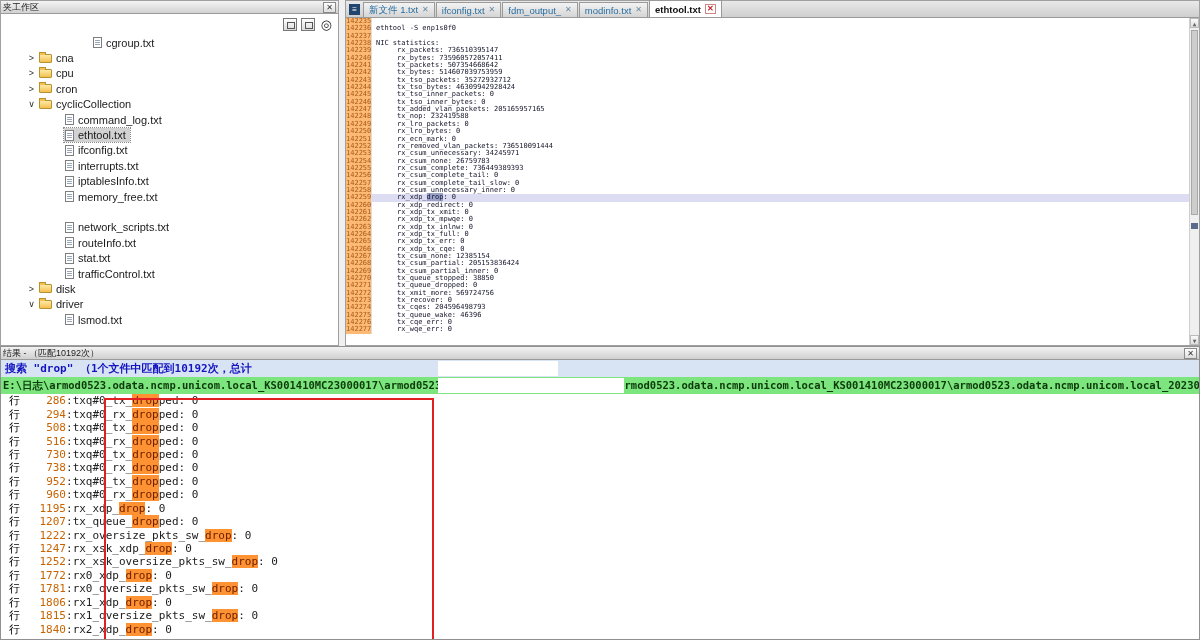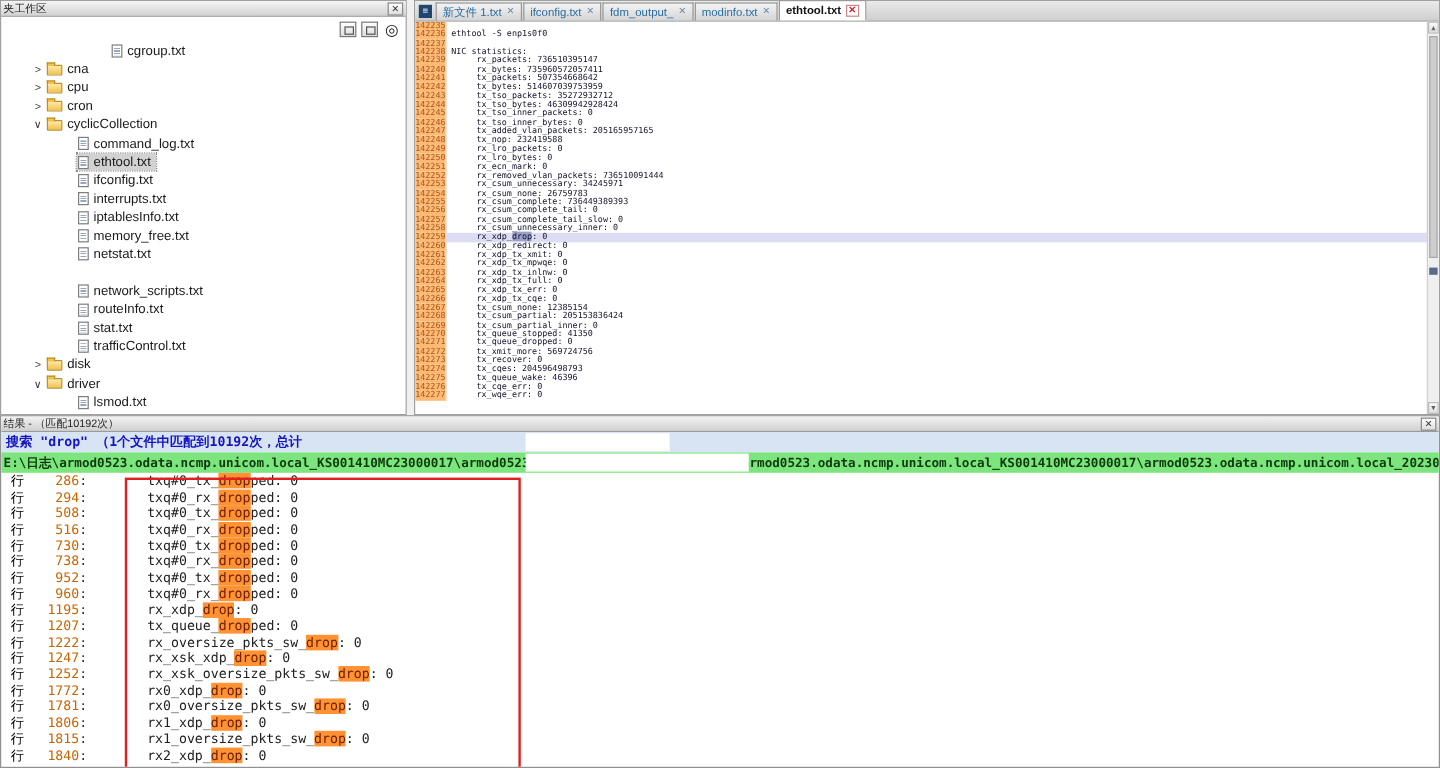--- a/index.html
+++ b/index.html
@@ -80,21 +80,21 @@
                  font-family:"DejaVu Sans Mono", monospace; display:flex; align-items:center; padding-left:4px;
                  white-space:nowrap; overflow:hidden; }
   .path-line { height:17px; background:#7de57d; color:#0c3a0c; font-weight:bold; font-size:10.5px;
                font-family:"DejaVu Sans Mono", monospace; display:flex; align-items:center; padding-left:2px;
                white-space:nowrap; overflow:hidden; }
   .match-list { font-family:"DejaVu Sans Mono", monospace; font-size:11px; color:#202020; }
   .match-row { height:13.45px; display:flex; align-items:center; white-space:pre; }
   .m-label { padding-left:8px; color:#000; }
   .m-num { width:46px; min-width:46px; text-align:right; color:#c86400; }
   .m-colon { color:#303030; }
-  .m-text { margin-left:50px; }
+  .m-text { }
   .hl { background:#ff9232; color:#6e2000; }
   .annotation-rect { position:absolute; left:103px; top:51px; width:330px; height:260px;
                      border:2px solid #e02020; pointer-events:none; }
 </style>
 </head>
 <body>
 
 <div class="app">
 
   <div class="top">
@@ -180,27 +180,20 @@
               <span class="tree-label">iptablesInfo.txt</span>
             </span>
           </div>
           <div class="tree-row lvl2">
             <span class="chev"></span>
             <span class="row-inner">
               <span class="file-icon"></span>
               <span class="tree-label">memory_free.txt</span>
             </span>
           </div>
-          <div class="tree-row lvl2">
-            <span class="chev"></span>
-            <span class="row-inner">
-              <span class="file-icon"></span>
-              <span class="tree-label">netstat.txt</span>
-            </span>
-          </div>
           <div class="tree-row lvl2"></div>
           <div class="tree-row lvl2">
             <span class="chev"></span>
             <span class="row-inner">
               <span class="file-icon"></span>
               <span class="tree-label">network_scripts.txt</span>
             </span>
           </div>
           <div class="tree-row lvl2">
             <span class="chev"></span>
@@ -410,21 +403,21 @@
             <div class="code-line">
               <span class="ln">142268</span>
               <span class="lt">     tx_csum_partial: 205153836424</span>
             </div>
             <div class="code-line">
               <span class="ln">142269</span>
               <span class="lt">     tx_csum_partial_inner: 0</span>
             </div>
             <div class="code-line">
               <span class="ln">142270</span>
-              <span class="lt">     tx_queue_stopped: 41350</span>
+              <span class="lt">     tx_queue_stopped: 38850</span>
             </div>
             <div class="code-line">
               <span class="ln">142271</span>
               <span class="lt">     tx_queue_dropped: 0</span>
             </div>
             <div class="code-line">
               <span class="ln">142272</span>
               <span class="lt">     tx_xmit_more: 569724756</span>
             </div>
             <div class="code-line">

